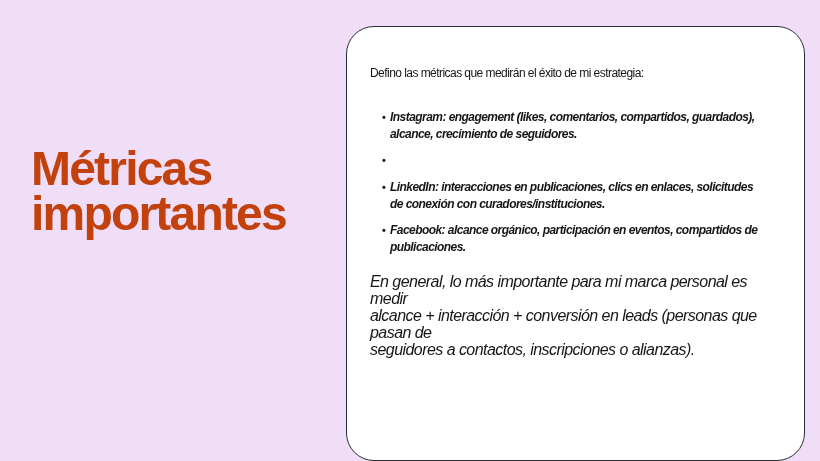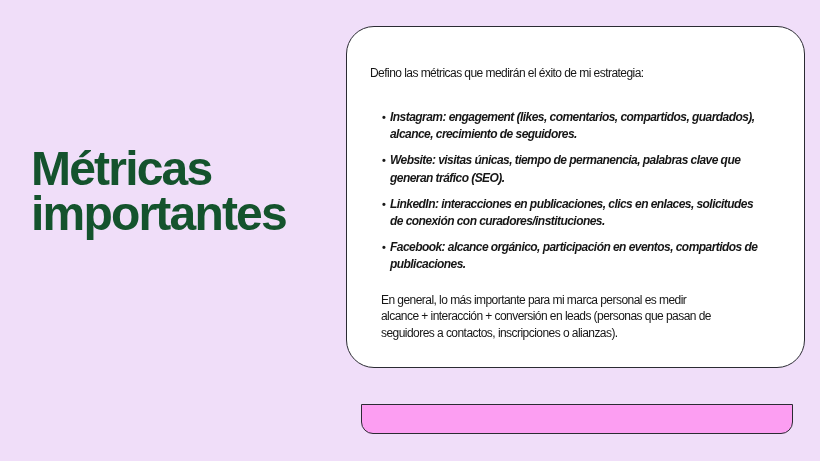--- a/index.html
+++ b/index.html
@@ -15,40 +15,40 @@
     background: #f0def9;
   }
   .slide-title {
     position: absolute;
     left: 31px;
     top: 146px;
     font-size: 48px;
     line-height: 45px;
     font-weight: 700;
     letter-spacing: -1.8px;
-    color: #14532d;
+    color: #c2410c;
     white-space: pre-line;
   }
   .accent-bar {
     position: absolute;
     left: 361px;
     top: 404px;
     width: 432px;
     height: 30px;
     background: #fc9ef2;
     border: 1.5px solid #2b2b33;
     border-radius: 0 0 12px 12px;
     z-index: 1;
   }
   .card {
     position: absolute;
     left: 346px;
     top: 26px;
     width: 459px;
-    height: 342px;
+    height: 435px;
     background: #ffffff;
     border: 1.4px solid #2b2b33;
     border-radius: 28px;
     z-index: 2;
     padding: 38px 32px 0 23px;
     color: #161616;
   }
   .card-intro {
     font-size: 12px;
     letter-spacing: -0.55px;
@@ -72,25 +72,25 @@
   .bullet-marker {
     width: 8px;
     flex: 0 0 8px;
     font-weight: 700;
     font-size: 11px;
     line-height: 17.2px;
   }
   .li-text { white-space: pre-line; font-style: italic; }
   .card-summary {
     margin-top: 18px;
-    margin-left: 11px;
-    font-size: 12px;
+    font-size: 16px;
     letter-spacing: -0.55px;
     line-height: 16.8px;
     white-space: pre-line;
+    font-style: italic;
   }
 </style>
 </head>
 <body>
 
 <div class="slide">
 
   <h1 class="slide-title">Métricas
 importantes</h1>
 
@@ -101,22 +101,20 @@
     <p class="card-intro">Defino las métricas que medirán el éxito de mi estrategia:</p>
 
     <ul class="metrics-list">
       <li>
         <span class="bullet-marker">•</span>
         <span class="li-text">Instagram: engagement (likes, comentarios, compartidos, guardados),
 alcance, crecimiento de seguidores.</span>
       </li>
       <li>
         <span class="bullet-marker">•</span>
-        <span class="li-text">Website: visitas únicas, tiempo de permanencia, palabras clave que
-generan tráfico (SEO).</span>
       </li>
       <li>
         <span class="bullet-marker">•</span>
         <span class="li-text">LinkedIn: interacciones en publicaciones, clics en enlaces, solicitudes
 de conexión con curadores/instituciones.</span>
       </li>
       <li>
         <span class="bullet-marker">•</span>
         <span class="li-text">Facebook: alcance orgánico, participación en eventos, compartidos de
 publicaciones.</span>

